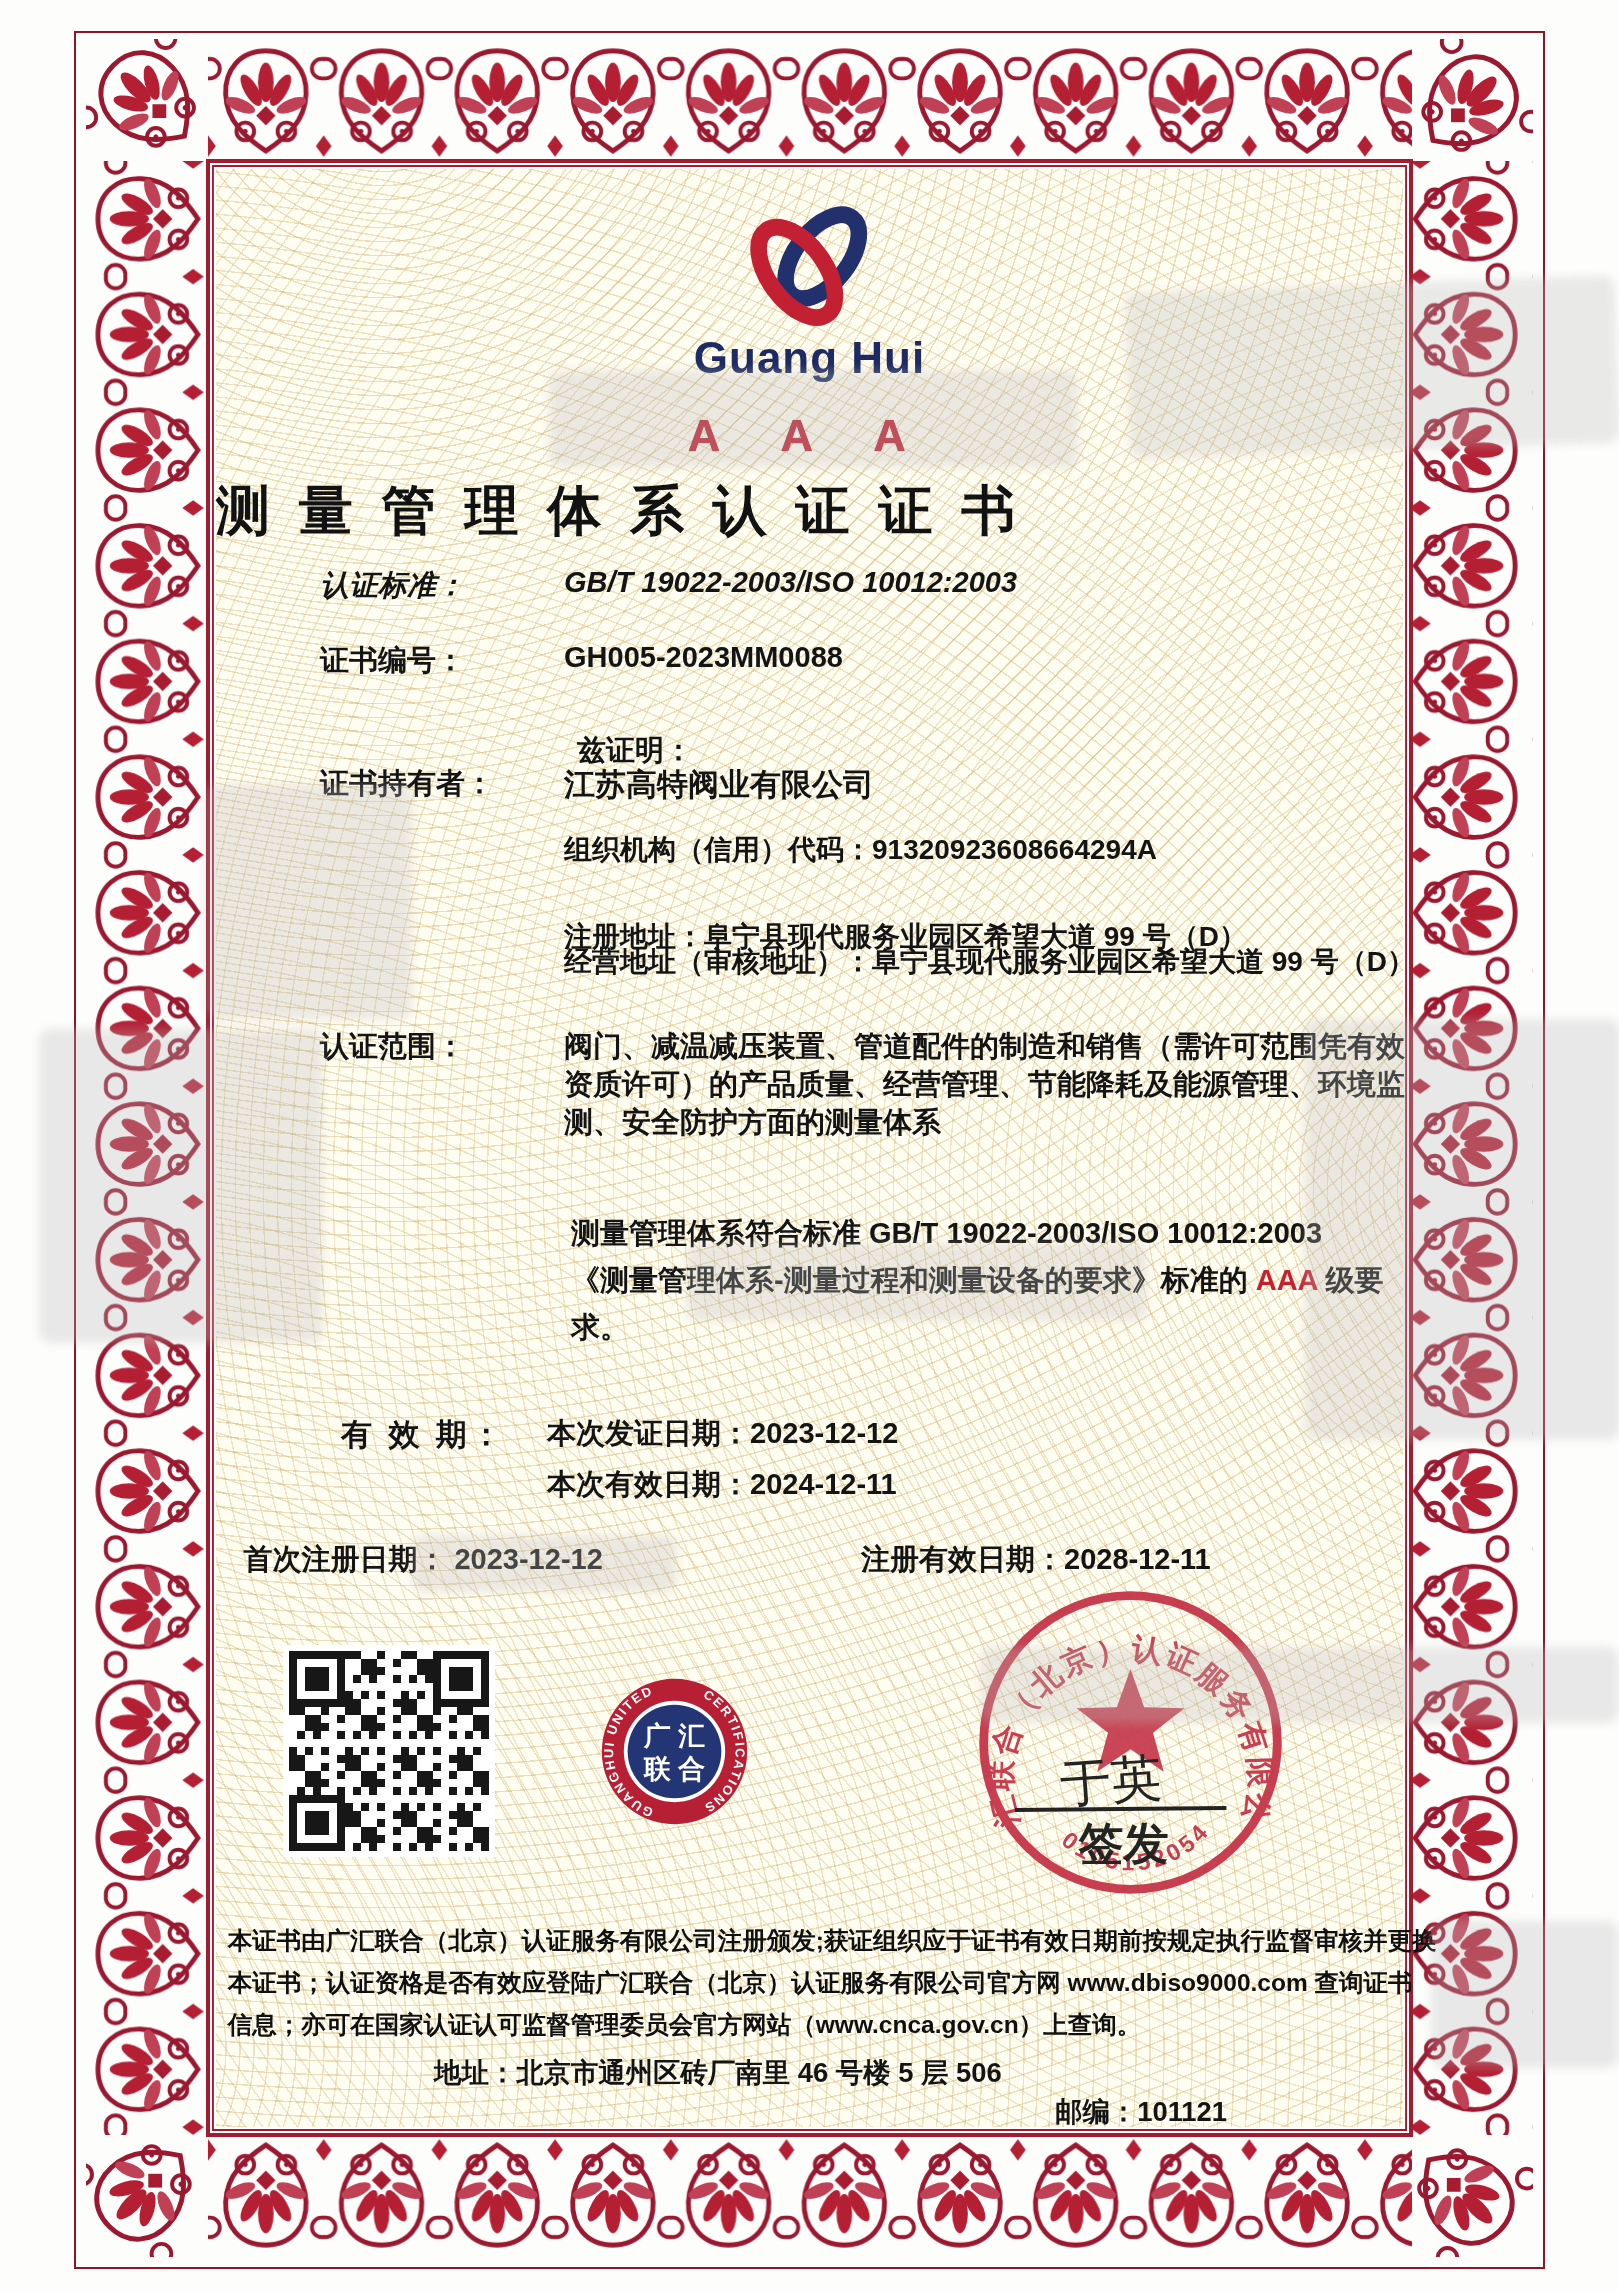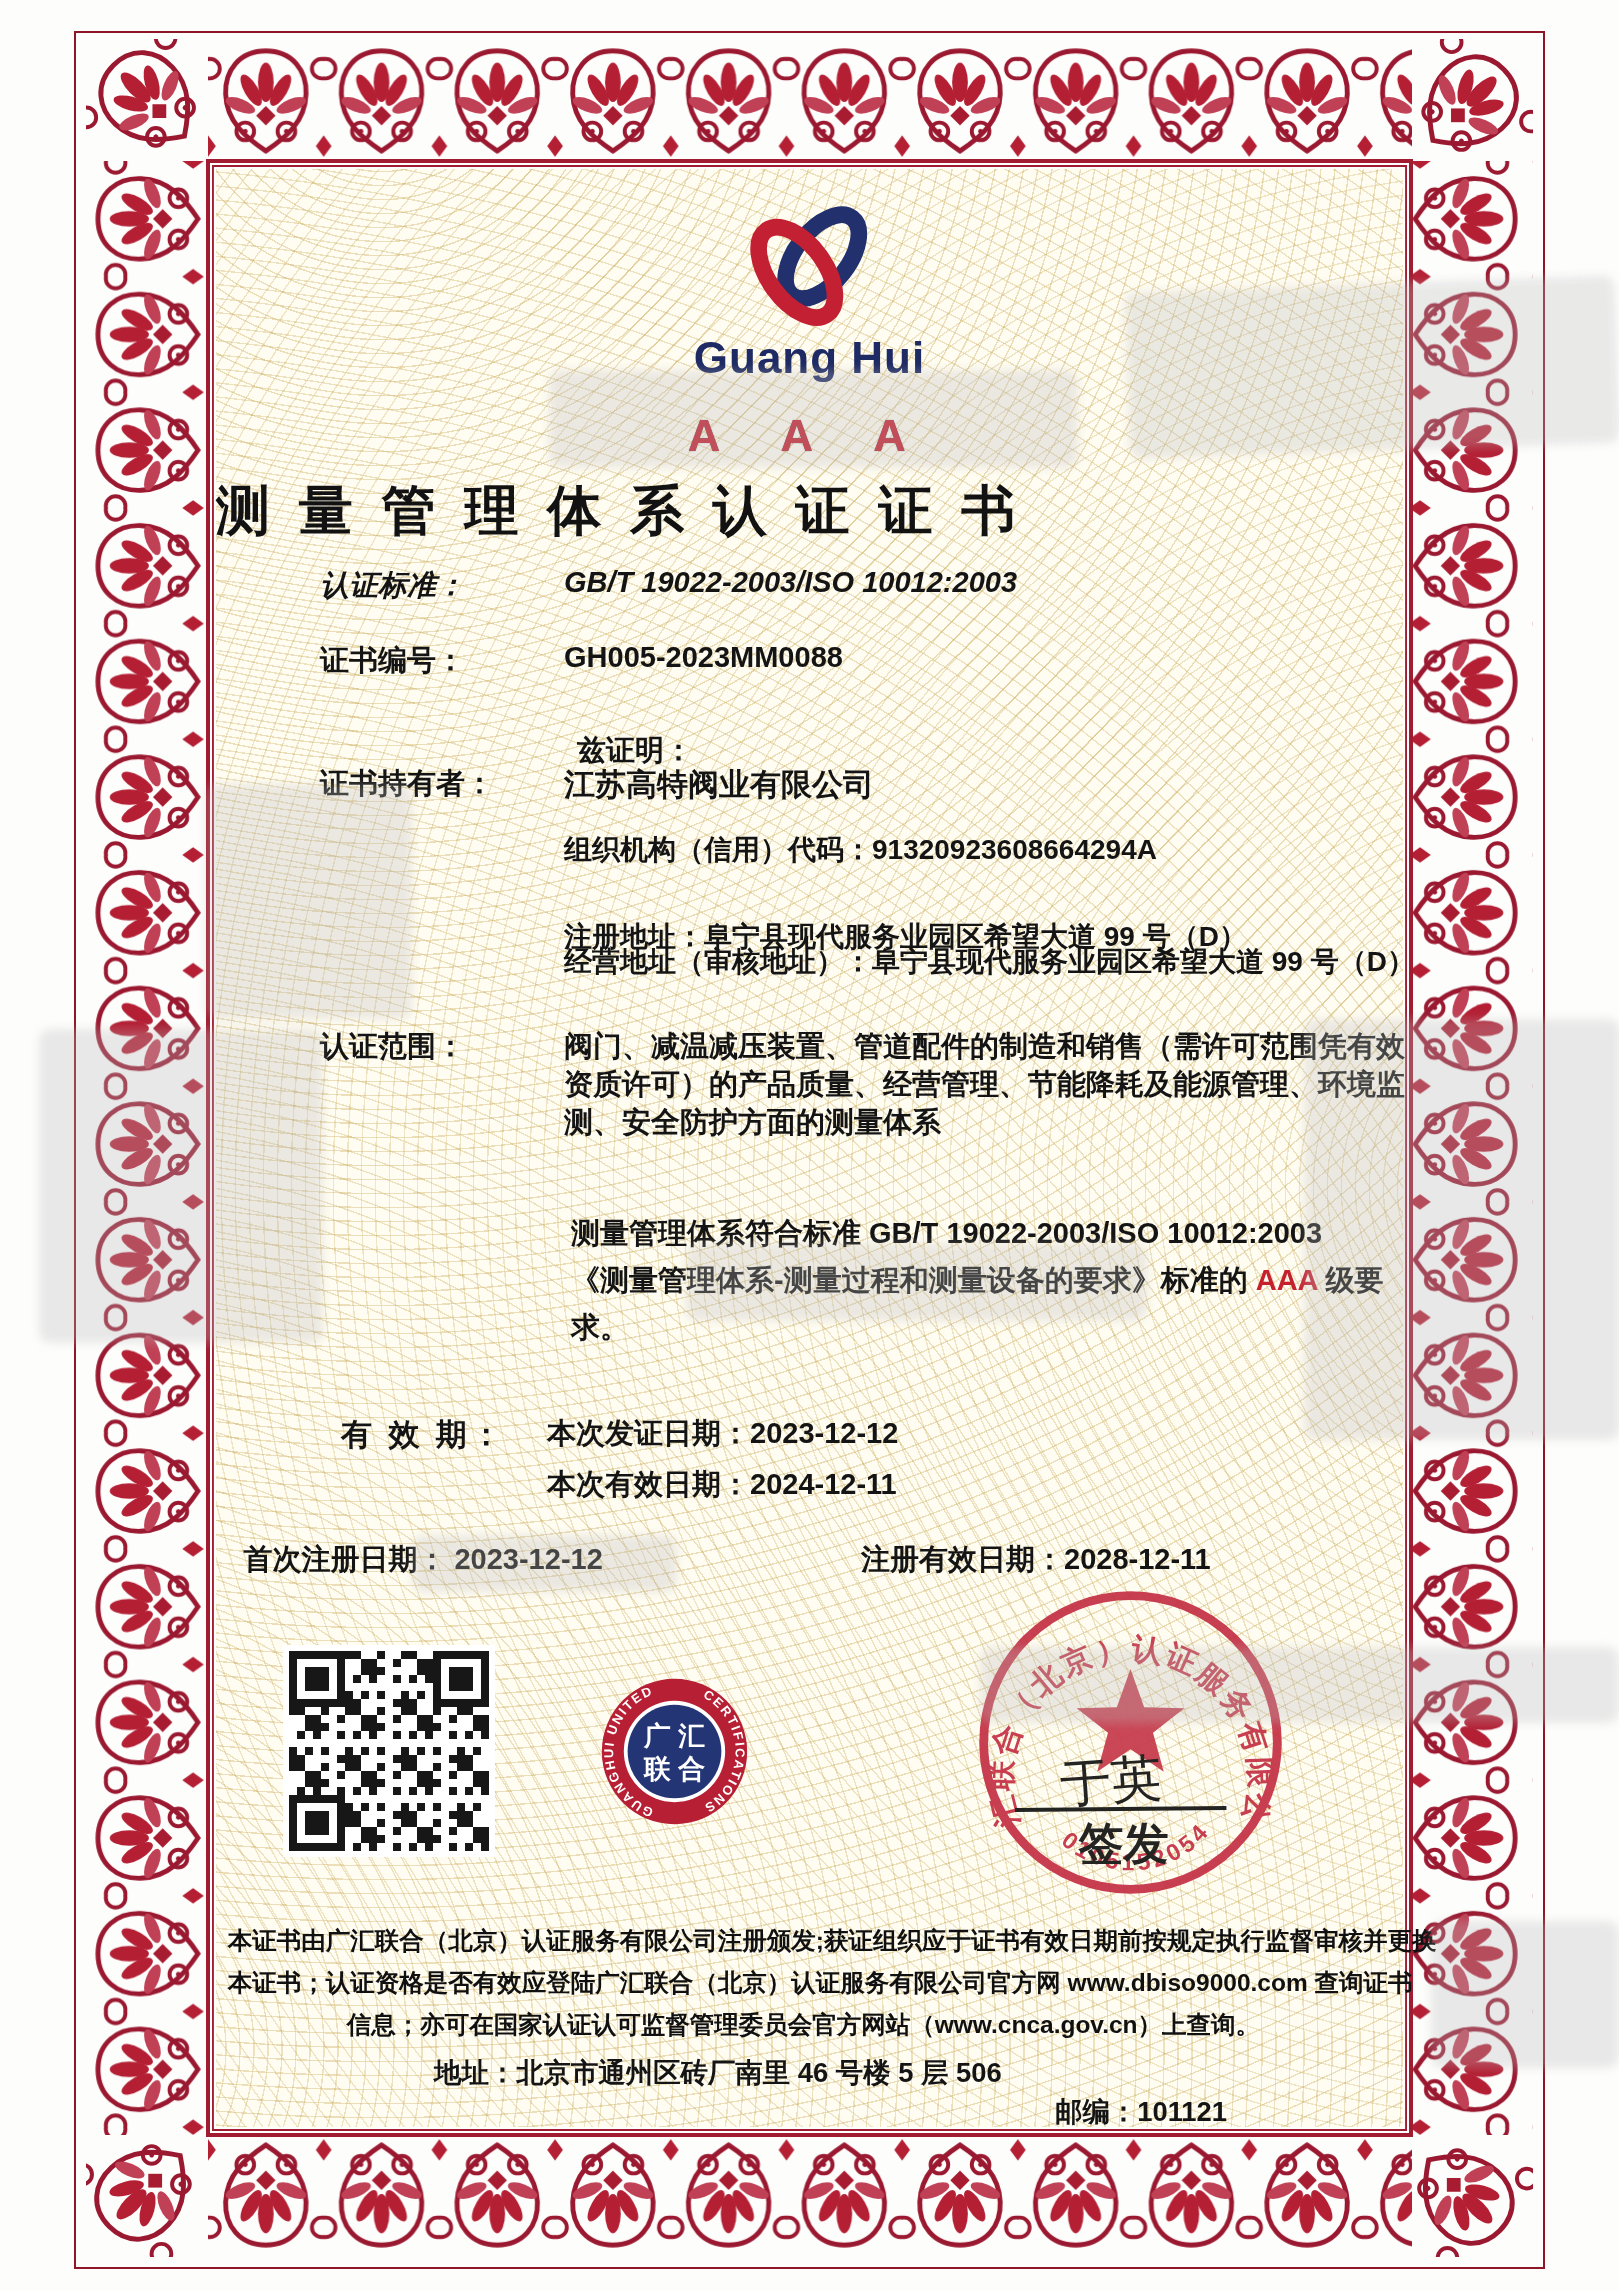--- a/index.html
+++ b/index.html
@@ -76,21 +76,21 @@
   .qr-box{position:absolute;left:67px;top:1476px;width:212px;height:212px;background:#ffffff;
           padding:5.9px;box-sizing:border-box;}
   .badge{position:absolute;left:382px;top:1506px;width:153px;height:153px;z-index:6;}
   .ribbon{position:absolute;left:518px;top:1525px;width:261px;height:122px;background:#b8203a;z-index:5;
           clip-path:polygon(0 6%, 55% 0, 100% 16%, 96% 100%, 2% 91%);}
   .ribbon-text{position:absolute;left:43px;top:25.5px;color:#ffffff;font-weight:bold;font-size:25.5px;line-height:34px;white-space:nowrap;}
   .seal{position:absolute;left:753px;top:1412px;width:323px;height:323px;opacity:.93;z-index:8;}
 
   
   .footer{position:absolute;left:11.8px;right:24px;top:1751px;font-weight:bold;font-size:24.5px;
-          line-height:42px;color:#101010;white-space:nowrap;text-align:center;}
+          line-height:42px;color:#101010;white-space:nowrap;}
   .addr-line{position:absolute;top:1886px;font-weight:bold;font-size:27.4px;white-space:nowrap;}
   .addr{left:218px;} .zip{left:839px;margin-top:39px;}
 </style>
 </head>
 <body>
 
 <div class="page">
 
   <svg class="defs-svg" aria-hidden="true">
     <defs>

